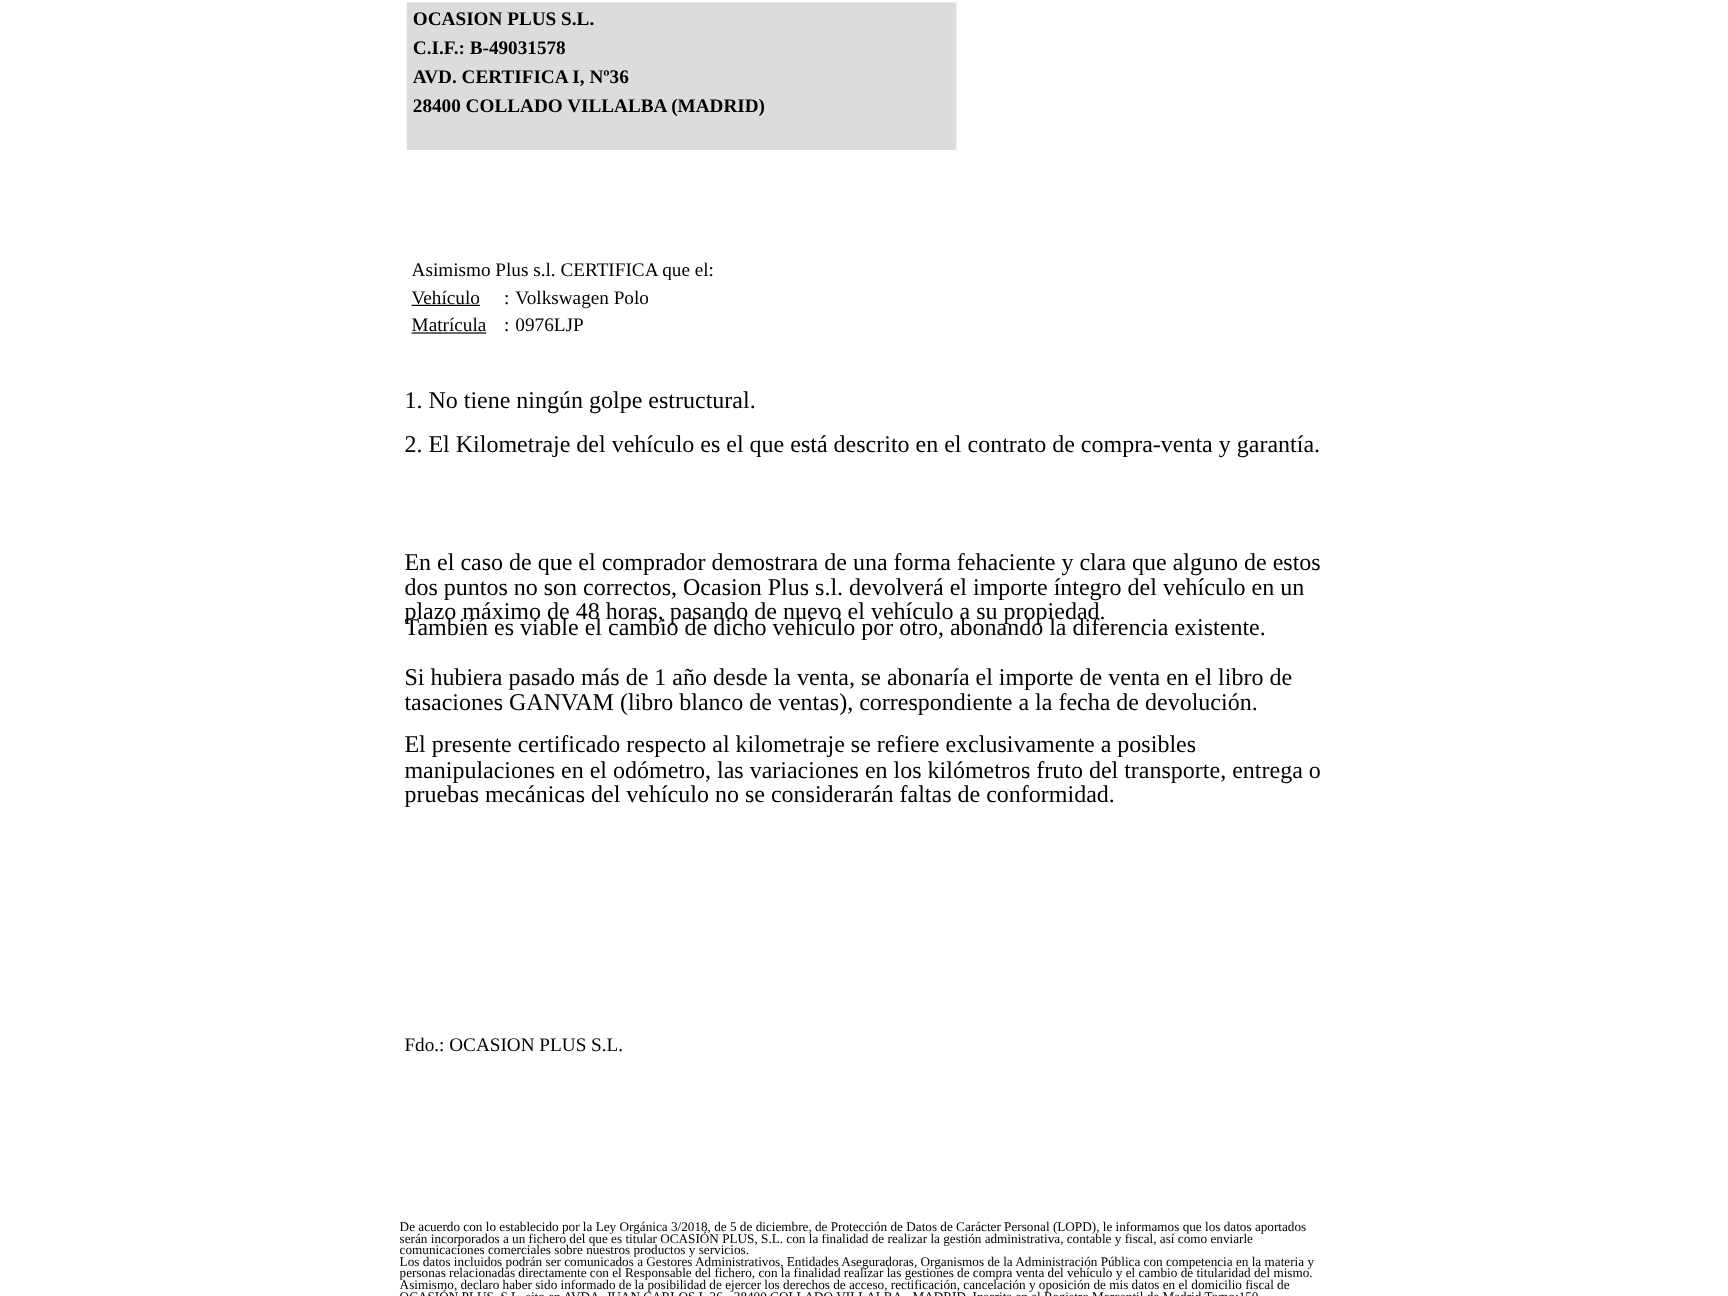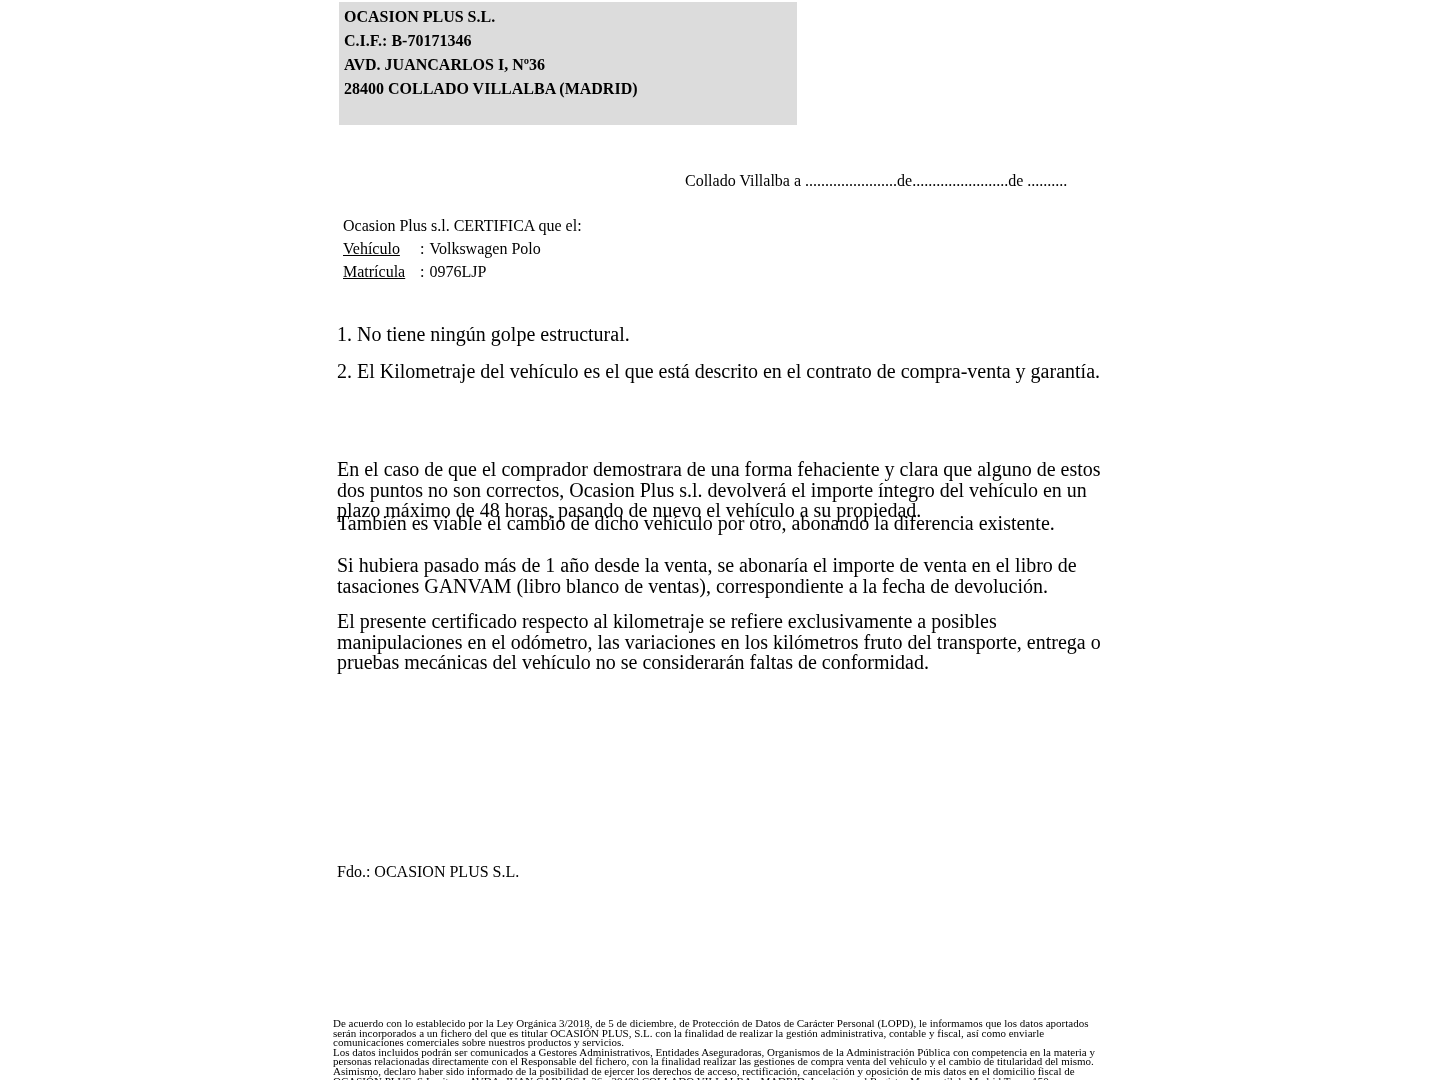--- a/index.html
+++ b/index.html
@@ -89,29 +89,28 @@
     margin: 0;
   }
 </style>
 </head>
 <body>
 
 <div class="page">
 
   <div class="abs header-box">
     <div>OCASION PLUS S.L.</div>
-    <div>C.I.F.: B-70171346</div>
-    <div>AVD. JUANCARLOS I, Nº36</div>
+    <div>C.I.F.: B-49031578</div>
+    <div>AVD. CERTIFICA I, Nº36</div>
     <div>28400 COLLADO VILLALBA (MADRID)</div>
   </div>
 
-  <div class="abs date-line">Collado Villalba a .......................de........................de ..........</div>
 
   <div class="abs certify-block">
-    <div>Ocasion Plus s.l. CERTIFICA que el:</div>
+    <div>Asimismo Plus s.l. CERTIFICA que el:</div>
     <div class="field-row">
       <span class="label-wrap"><span class="label">Vehículo</span></span><span class="sep">:</span><span>Volkswagen Polo</span>
     </div>
     <div class="field-row">
       <span class="label-wrap"><span class="label">Matrícula</span></span><span class="sep">:</span><span>0976LJP</span>
     </div>
   </div>
 
   <div class="abs body-text point-1">1. No tiene ningún golpe estructural.</div>
   <div class="abs body-text point-2">2. El Kilometraje del vehículo es el que está descrito en el contrato de compra-venta y garantía.</div>

